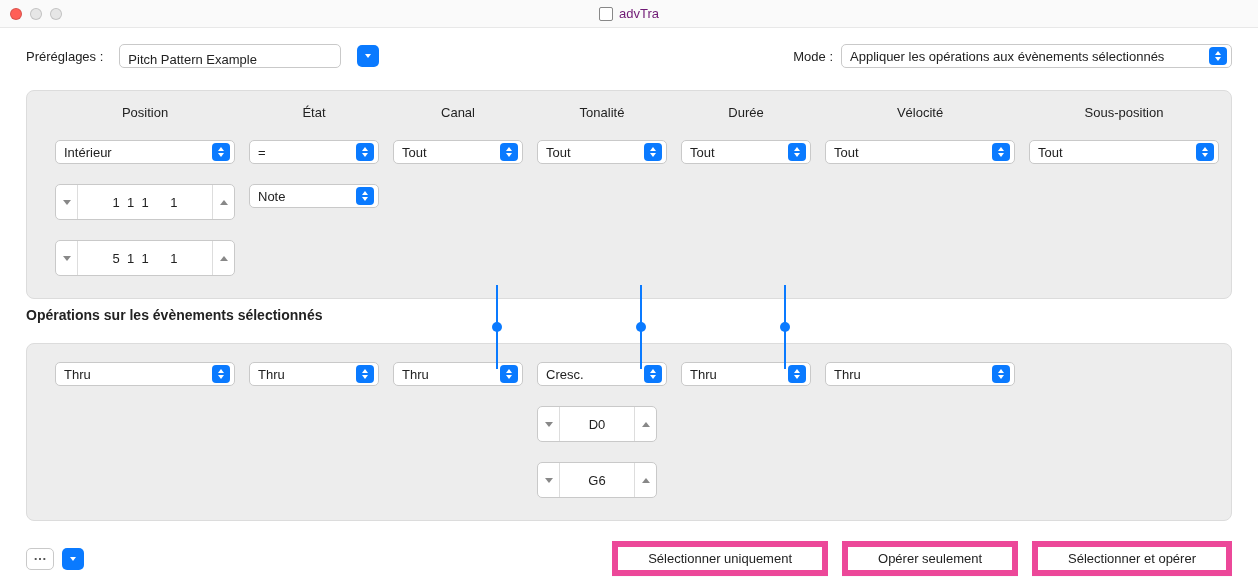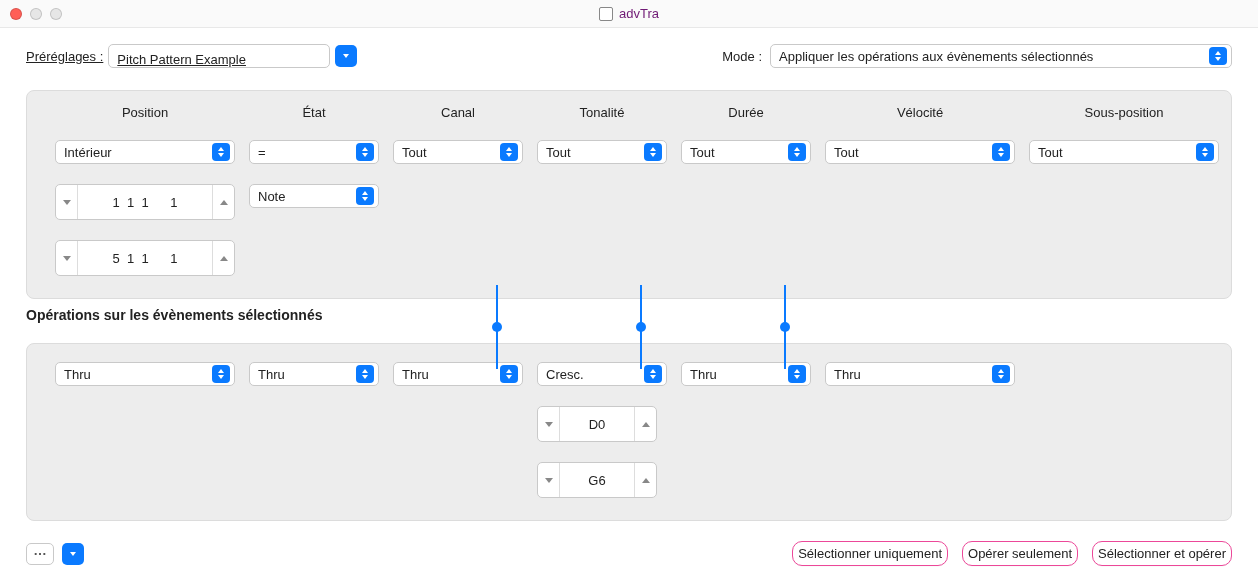--- a/index.html
+++ b/index.html
@@ -33,21 +33,21 @@
     gap: 6px;
     font-size: 13px; color: #701a75;
     pointer-events: none;
   }
   .title-center .docicon {
     width: 14px; height: 14px; border: 1px solid #888; border-radius: 2px;
     position: relative; background: #fff;
   }
   .content { padding: 16px 26px 18px 26px; }
   .toprow { display: flex; align-items: center; justify-content: space-between; margin-bottom: 22px; }
-  .toprow .left { display: flex; align-items: center; gap: 5px; text-decoration: underline; }
+  .toprow .left { display: flex; align-items: center; gap: 16px; }
   .toprow .right { display: flex; align-items: center; gap: 8px; }
   .label { font-size: 13px; color: #222; }
   .section-title { font-weight: 700; font-size: 14px; margin-bottom: 8px; color: #222; }
 
   .panel {
     background: #ededed;
     border: 1px solid #dcdcdc;
     border-radius: 8px;
     padding: 10px 28px 22px 28px;
   }
@@ -119,35 +119,35 @@
     transform: translate(-50%, -50%);
   }
 
   .bottombar {
     display: flex; justify-content: space-between; align-items: center;
     margin-top: 20px;
   }
   .bottombar .left { display: flex; align-items: center; gap: 8px; }
   .btnrow { display: flex; gap: 14px; }
   .pushbtn {
-    background: #fff; border: 1px solid #ec4899; border-radius: 10px;
-    padding: 4px 5px; font-size: 13px; cursor: default;
+    background: #fff; border: 6px solid #ec4899; border-radius: 0;
+    padding: 4px 30px; font-size: 13px; cursor: default;
     box-shadow: 0 1px 0 rgba(0,0,0,0.02);
   }
   .ellipsis-btn {
     width: 28px; height: 22px; background: #fff; border: 1px solid #c9c9c9; border-radius: 5px;
     display: flex; align-items: center; justify-content: center;
     color: #555; font-weight: bold;
   }
   .input-like {
     background: #fff; border: 1px solid #c9c9c9; border-radius: 5px;
     height: 24px; padding: 0 8px; font-size: 13px;
     display: flex; align-items: flex-end; width: 222px;
   }
-  .mode-select { width: 462px; }
+  .mode-select { width: 391px; }
 </style>
 </head>
 <body>
 
 <div class="titlebar">
   <div class="traffic">
     <div class="dot red"></div>
     <div class="dot grey"></div>
     <div class="dot grey"></div>
   </div>

